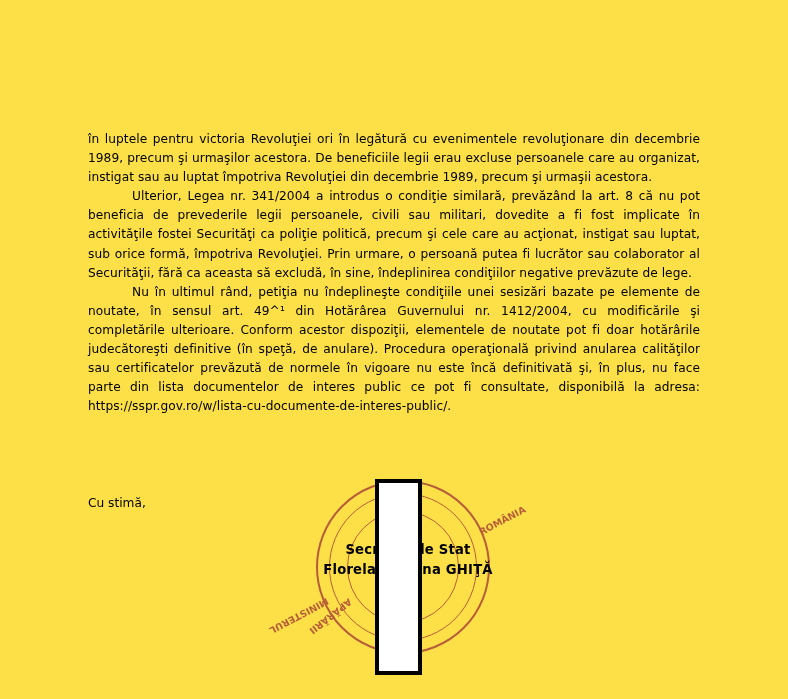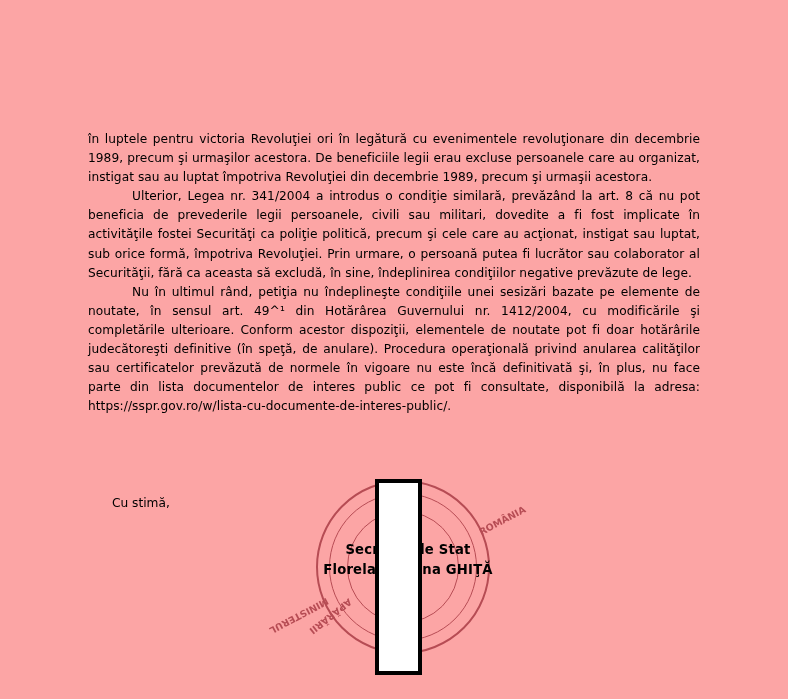--- a/index.html
+++ b/index.html
@@ -11,21 +11,21 @@
     width: 788px;
     height: 699px;
     overflow: hidden;
     font-family: "DejaVu Sans", sans-serif;
     color: #000000;
   }
   .page {
     position: relative;
     width: 788px;
     height: 699px;
-    background: #fca5a5;
+    background: #fde047;
   }
   .body-text {
     position: absolute;
     left: 88px;
     top: 130px;
     width: 612px;
   }
   .para {
     margin: 0;
     text-align: justify;
@@ -35,21 +35,20 @@
   }
   .para.indent {
     text-indent: 44px;
   }
   .closing {
     position: absolute;
     left: 88px;
     top: 494px;
     font-size: 12.2px;
     line-height: 19.1px;
-    margin-left: 24px;
   }
   .sig-block {
     position: absolute;
     left: 248px;
     top: 540px;
     width: 320px;
     text-align: center;
   }
   .sig-line {
     font-size: 13.2px;

